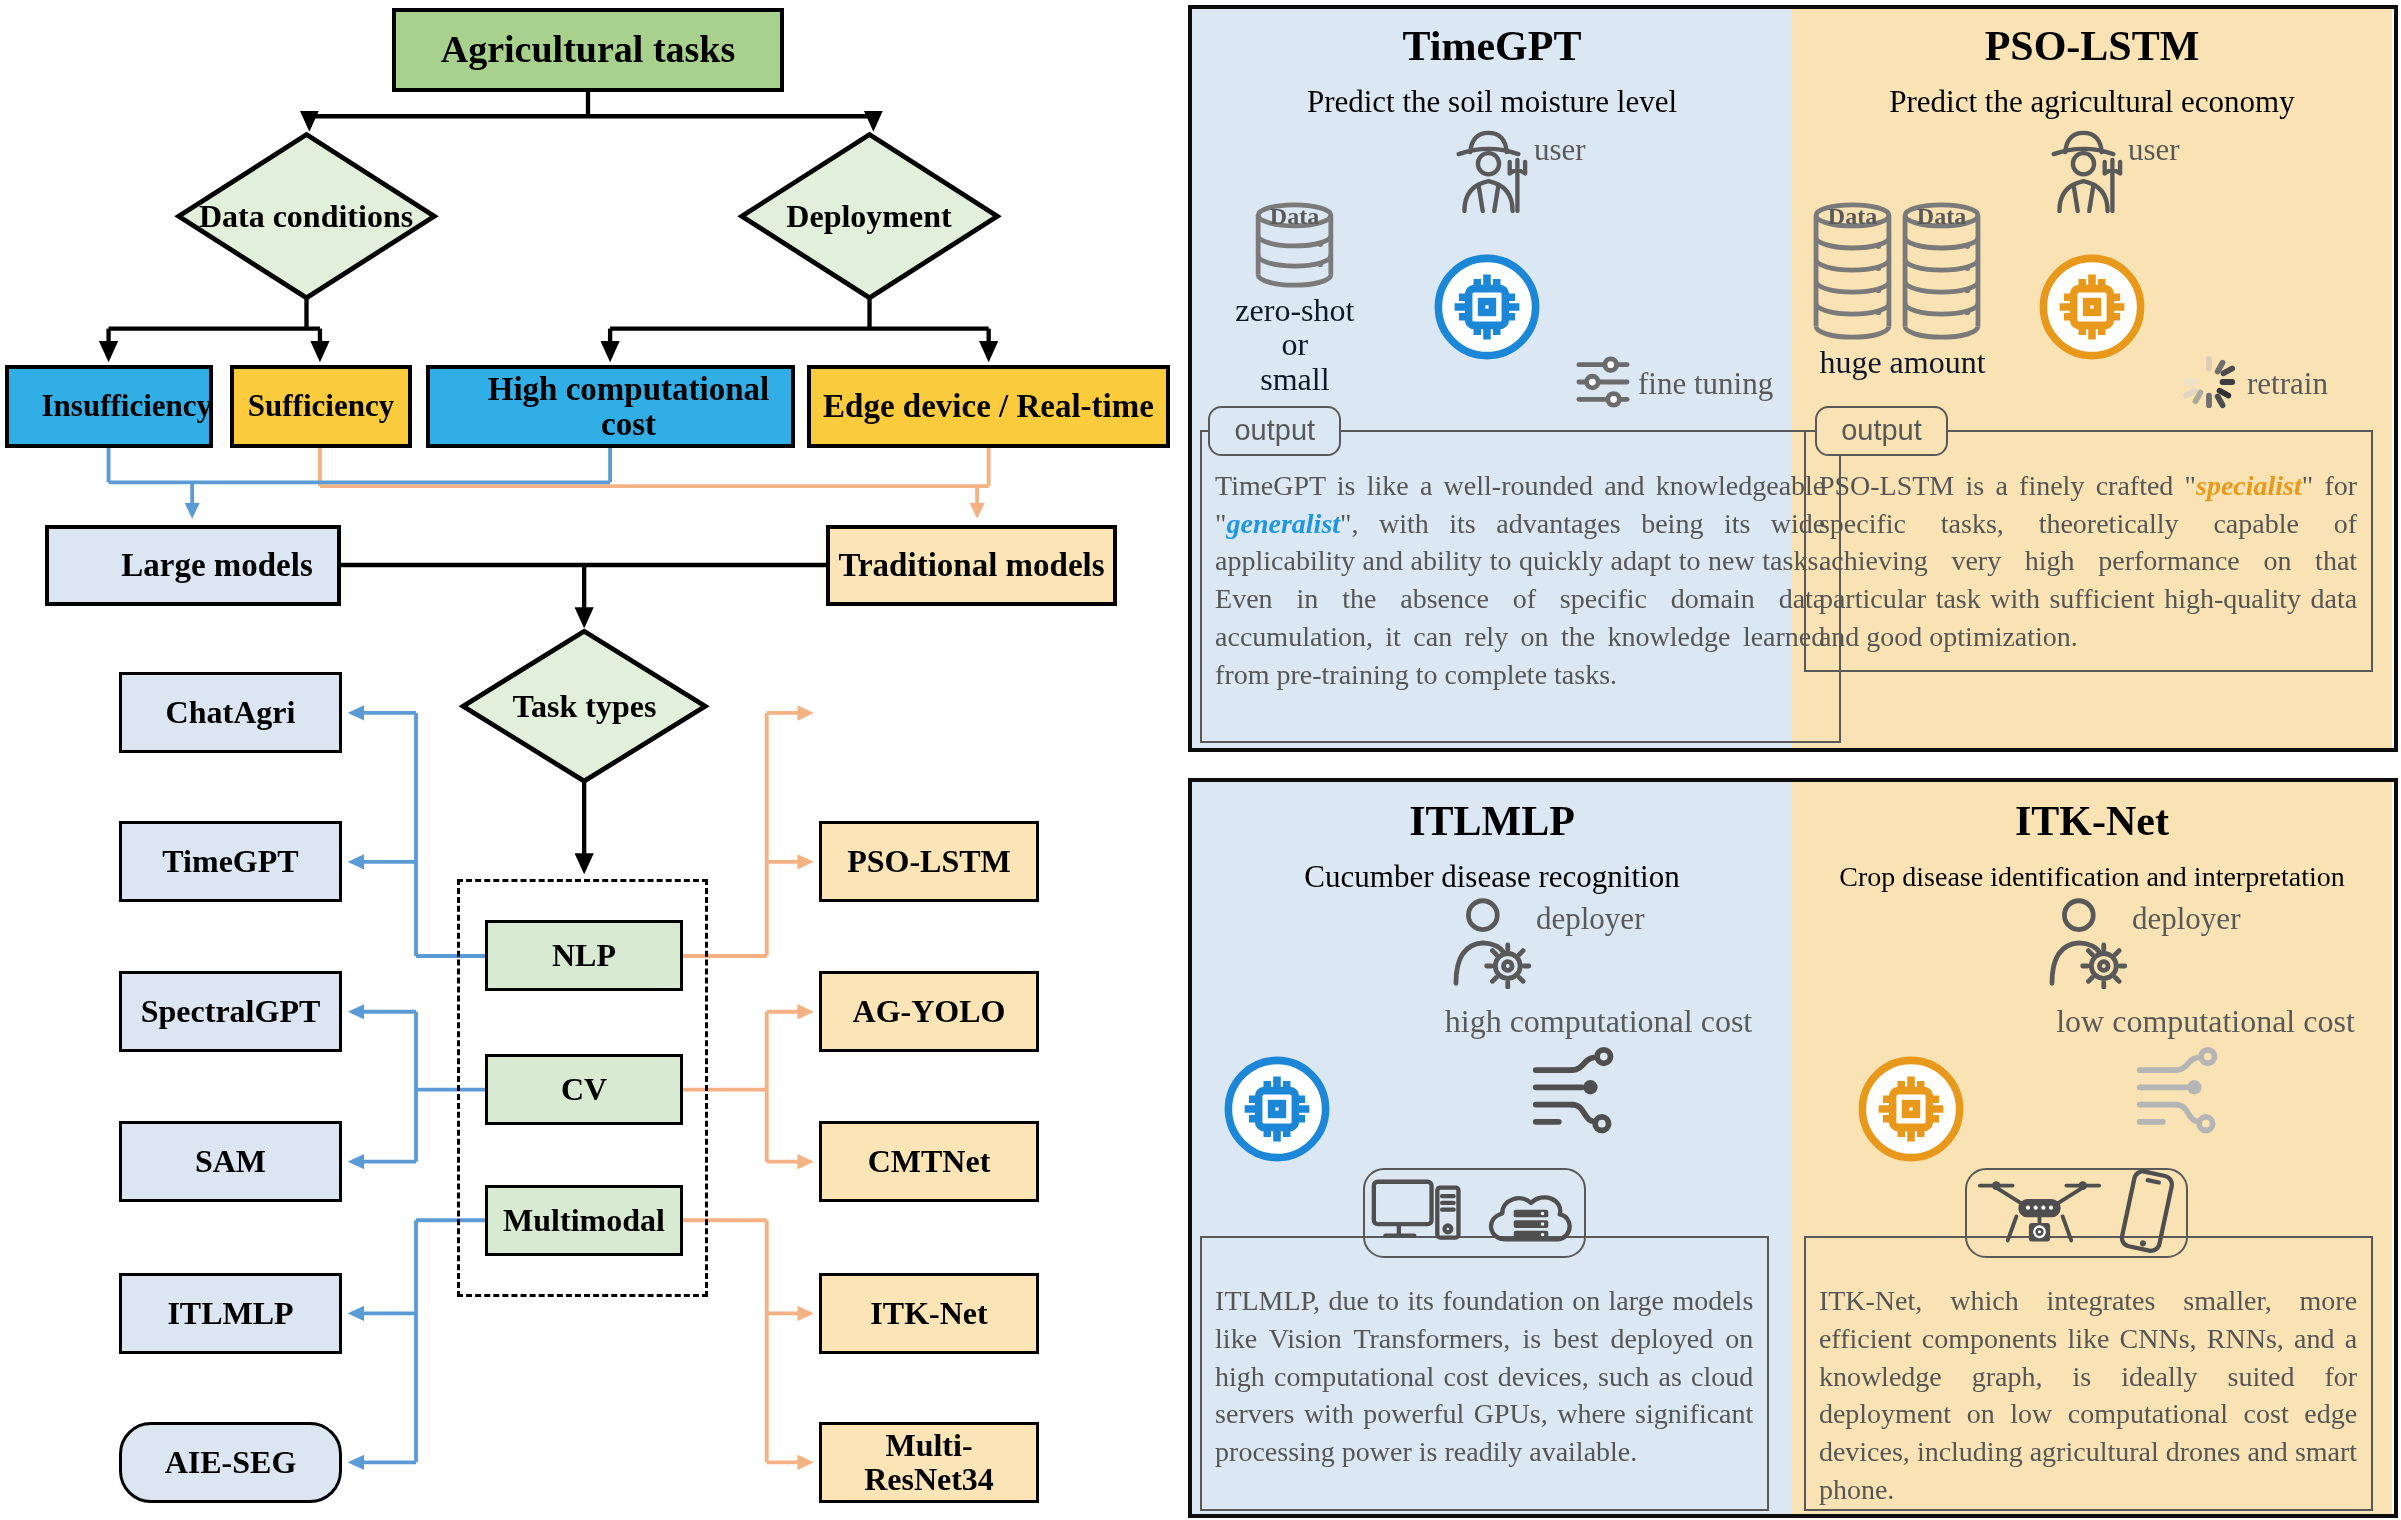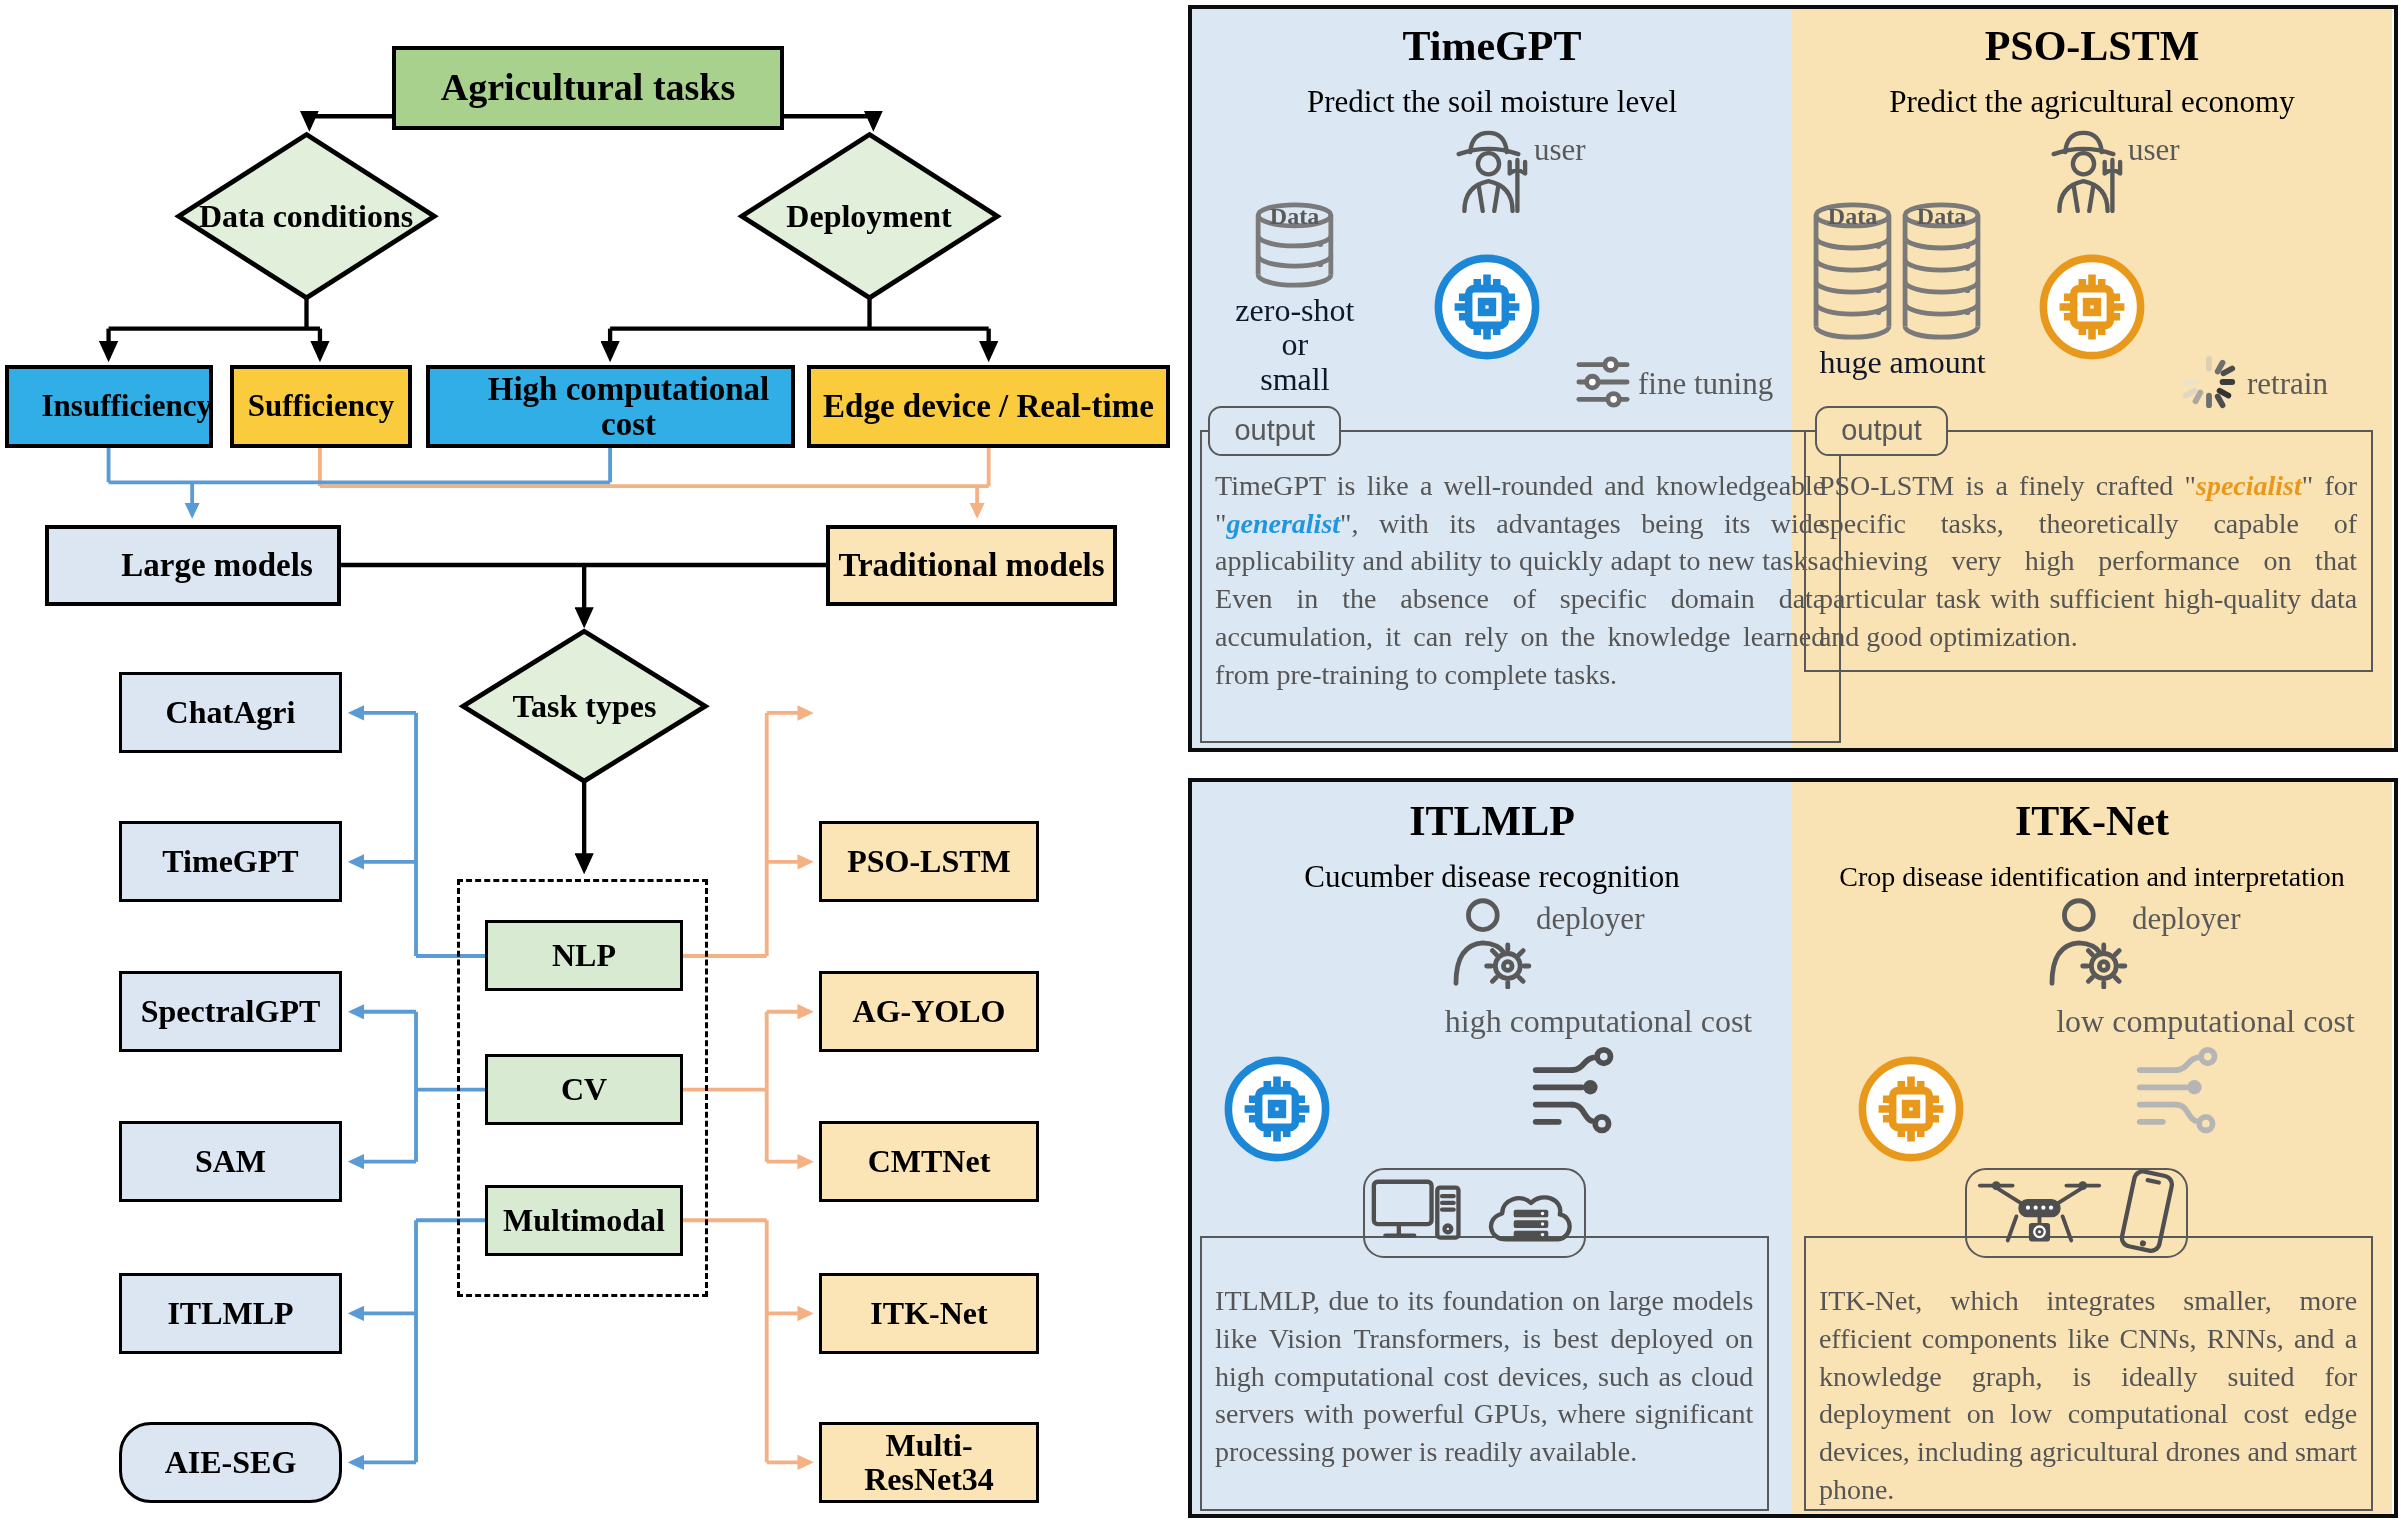--- a/index.html
+++ b/index.html
@@ -6,21 +6,21 @@
   .canvas{position:relative;width:2402px;height:1521px;background:#ffffff;
           font-family:"Liberation Serif",serif;overflow:hidden;}
   .abs{position:absolute;}
   svg.overlay{position:absolute;left:0;top:0;pointer-events:none;}
 
   
   .fbox{position:absolute;box-sizing:border-box;border:4.8px solid #000;
         display:flex;align-items:center;justify-content:center;text-align:center;
         font-weight:bold;color:#000;font-size:33px;line-height:1.05;}
   .fbox.thin{border-width:3.8px;font-size:32px;}
-  .bg-green{background:#a9d18e;margin-top:38px;}
+  .bg-green{background:#a9d18e;}
   .bg-lgreen{background:#d9ead3;}
   .bg-blue{background:#31aee5;padding-left:36px;}
   .bg-yellow{background:#f9cb3d;}
   .bg-paleblue{background:#dce6f2;}
   .bg-paletan{background:#fbe5b6;}
   .diamond-label{position:absolute;display:flex;align-items:center;justify-content:center;
         font-weight:bold;font-size:32px;color:#000;text-align:center;}
   .dashedbox{position:absolute;border:3.8px dashed #000;box-sizing:border-box;background:transparent;}
 
   

